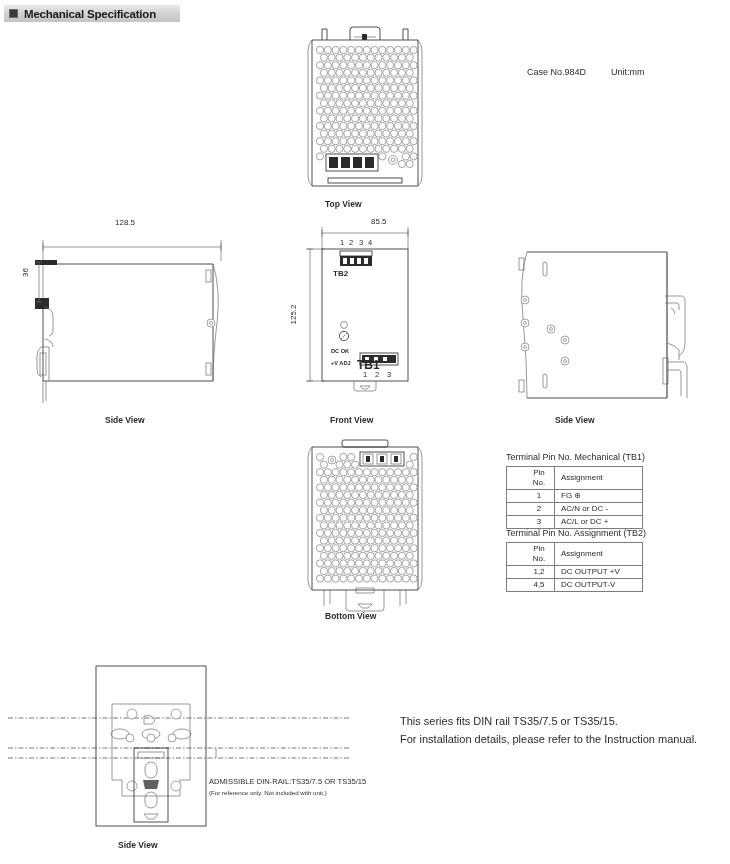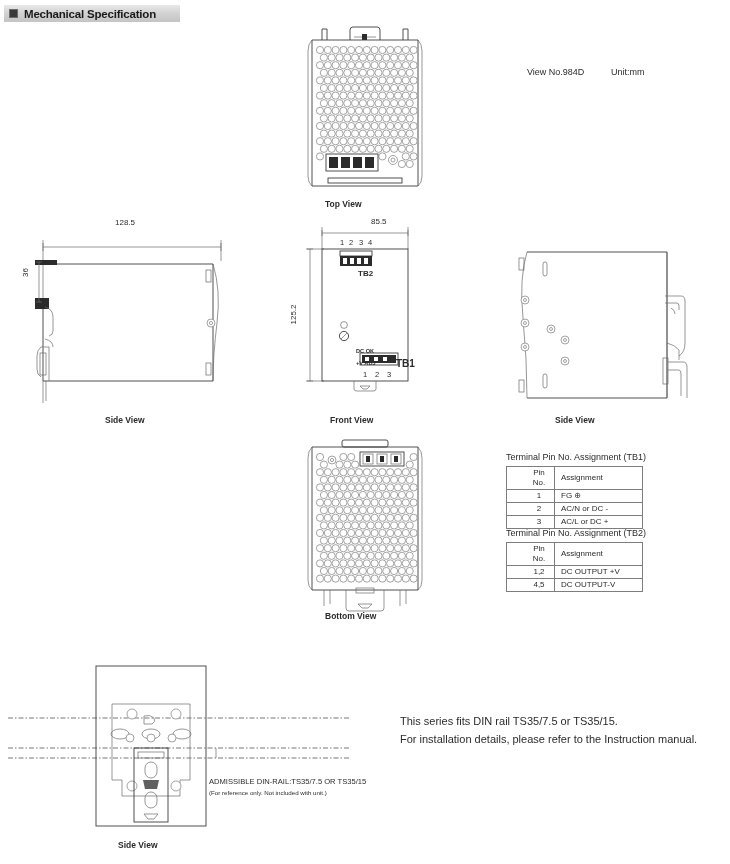--- a/index.html
+++ b/index.html
@@ -34,21 +34,21 @@
   
   .abs { position: absolute; }
   .cap {
     position: absolute; font-size: 8.5px; color: #2b2b2b;
     text-align: left; white-space: nowrap; font-weight: bold;
   }
   .dim {
     position: absolute; font-size: 8px; color: #2b2b2b;
     white-space: nowrap; text-align: center;
   }
-  .lbl-sm { position: absolute; font-size: 5.6px; color: #2b2b2b; white-space: nowrap; font-weight: bold; margin-left: 25px;}
+  .lbl-sm { position: absolute; font-size: 5.6px; color: #2b2b2b; white-space: nowrap; font-weight: bold;}
   .pinnum { position: absolute; font-size: 7.5px; color: #2b2b2b; white-space: nowrap; }
 
   svg { display: block; overflow: visible; }
   .ln { stroke: #3c3c3c; fill: none; stroke-width: 0.9; }
   .ln-thin { stroke: #6a6a6a; fill: none; stroke-width: 0.7; }
   .ln-dash { stroke: #3c3c3c; fill: none; stroke-width: 0.7; stroke-dasharray: 5 2 1.5 2; }
   .hole { stroke: #8c8c8c; fill: #ffffff; stroke-width: 0.8; }
   .blk { fill: #2b2b2b; }
 
   
@@ -96,21 +96,21 @@
 </head>
 <body>
 
 <div id="page">
 
   <div class="sec-header" style="left:4px; top:5px; width:176px;">
     <span class="sq"></span>
     <span class="txt">Mechanical Specification</span>
   </div>
 
-  <div class="case-note" style="left:527px; top:67px;">View No.984D</div>
+  <div class="case-note" style="left:527px; top:67px;">Case No.984D</div>
   <div class="case-note" style="left:611px; top:67px;">Unit:mm</div>
 
   <div class="abs" style="left:300px; top:26px;">
     <svg width="130" height="175" viewBox="0 0 130 175">
 
       <path class="ln" d="M22 14 L22 3 L27 3 L27 14"></path>
       <path class="ln" d="M103 14 L103 3 L108 3 L108 14"></path>
 
       <path class="ln" d="M50 14 L50 4 Q50 1 53 1 L77 1 Q80 1 80 4 L80 14"></path>
       <path class="ln-thin" d="M54 11 L76 11"></path>
@@ -397,21 +397,21 @@
 
   <div class="pinnum" style="left:340px; top:238px;">1</div>
   <div class="pinnum" style="left:349px; top:238px;">2</div>
   <div class="pinnum" style="left:359px; top:238px;">3</div>
   <div class="pinnum" style="left:368px; top:238px;">4</div>
   <div class="lbl-sm" style="left:333px; top:269px; font-size:8px;">TB2</div>
 
   <div class="lbl-sm" style="left:331px; top:348px;">DC OK</div>
   <div class="lbl-sm" style="left:331px; top:360px;">+V ADJ</div>
 
-  <div class="lbl-sm" style="left:371px; top:358px; font-size:10px;">TB1</div>
+  <div class="lbl-sm" style="left:357px; top:358px; font-size:12px;">TB1</div>
   <div class="pinnum" style="left:363px; top:370px;">1</div>
   <div class="pinnum" style="left:375px; top:370px;">2</div>
   <div class="pinnum" style="left:387px; top:370px;">3</div>
   <div class="cap" style="left:330px; top:415px; width:80px;">Front View</div>
 
   <div class="abs" style="left:505px; top:248px;">
     <svg width="200" height="165" viewBox="0 0 200 165">
 
       <path class="ln" d="M22 4 L162 4 L162 150 L22 150"></path>
       <path class="ln-thin" d="M22 4 Q14 30 18 70 Q22 112 22 150"></path>
@@ -672,21 +672,21 @@
 
       <path class="ln-thin" d="M24 152 L24 168 M30 152 L30 166"></path>
       <path class="ln-thin" d="M100 152 L100 168 M106 152 L106 166"></path>
       <path class="ln-thin" d="M46 152 L46 170 Q46 173 49 173 L81 173 Q84 173 84 170 L84 152"></path>
       <rect class="ln-thin" x="56" y="150" width="18" height="5" fill="#cfcfcf"></rect>
       <path class="ln-thin" d="M58 166 L72 166 L68 170 L62 170 Z"></path>
     </svg>
   </div>
   <div class="cap" style="left:325px; top:611px; width:80px;">Bottom View</div>
 
-  <div class="tbl-title" style="left:506px; top:452px;">Terminal Pin No.  Assignment (TB1)</div>
+  <div class="tbl-title" style="left:506px; top:452px;">Terminal Pin No.  Mechanical (TB1)</div>
   <table class="pin" style="left:506px; top:466px;">
     <thead>
       <tr>
         <th class="c-pin">Pin No.</th>
         <th class="c-asg">Assignment</th>
       </tr>
     </thead>
     <tbody>
       <tr>
         <td class="c-pin">1</td>

